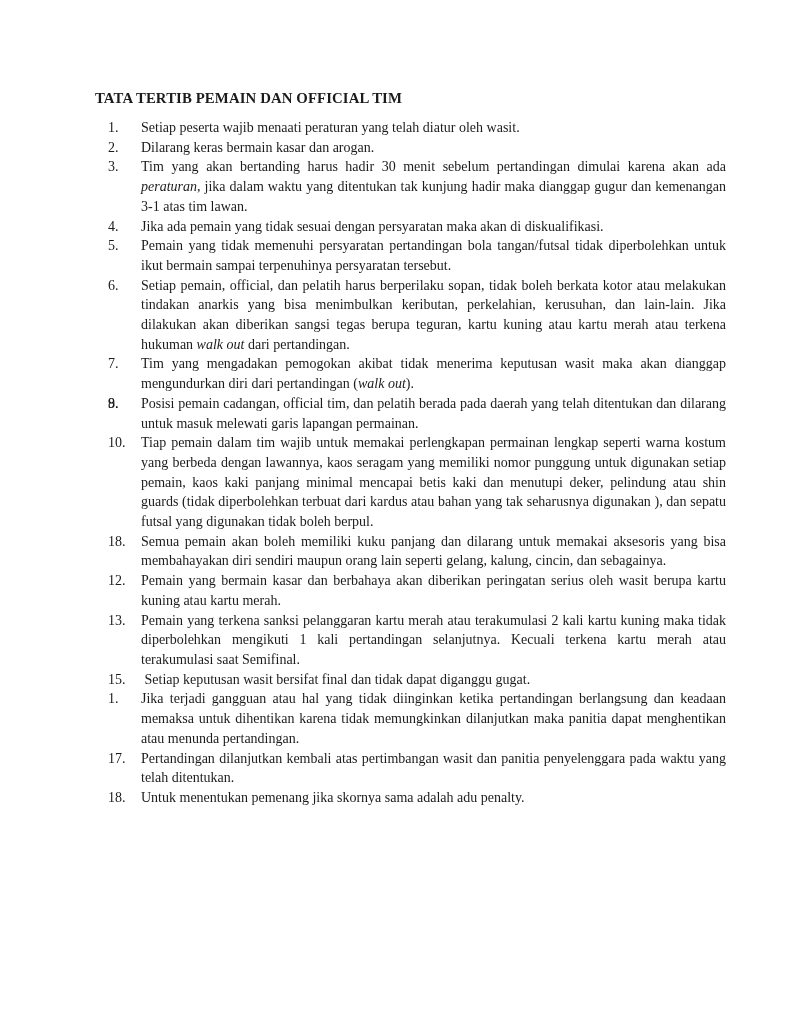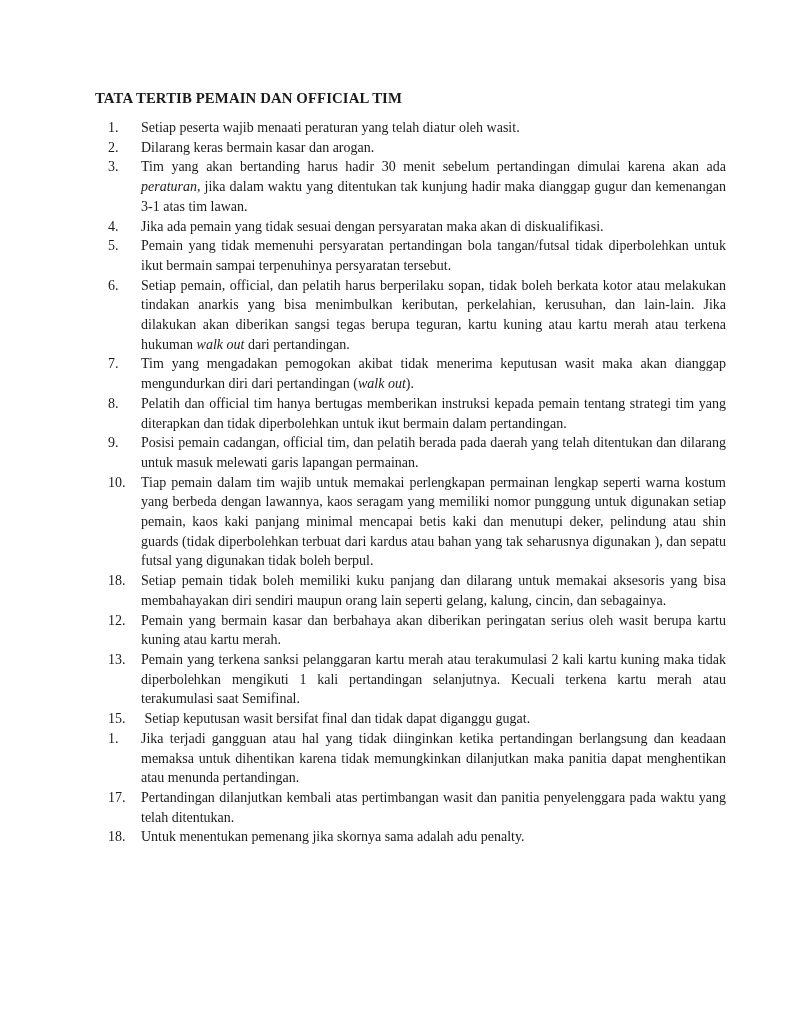--- a/index.html
+++ b/index.html
@@ -59,24 +59,24 @@
 <div class="page">
   <h1 class="doc-title">TATA TERTIB PEMAIN DAN OFFICIAL TIM</h1>
   <ol class="rules" id="rules-list">
       <li class="rule"><span class="rule-num">1.</span><span class="rule-text"><span>Setiap peserta wajib menaati peraturan yang telah diatur oleh wasit.</span></span></li>
       <li class="rule"><span class="rule-num">2.</span><span class="rule-text"><span>Dilarang keras bermain kasar dan arogan.</span></span></li>
       <li class="rule"><span class="rule-num">3.</span><span class="rule-text"><span>Tim yang akan bertanding harus hadir 30 menit sebelum pertandingan dimulai karena akan ada </span><em>peraturan</em><span>, jika dalam waktu yang ditentukan tak kunjung hadir maka dianggap gugur dan kemenangan 3-1 atas tim lawan.</span></span></li>
       <li class="rule"><span class="rule-num">4.</span><span class="rule-text"><span>Jika ada pemain yang tidak sesuai dengan persyaratan maka akan di diskualifikasi.</span></span></li>
       <li class="rule"><span class="rule-num">5.</span><span class="rule-text"><span>Pemain yang tidak memenuhi persyaratan pertandingan bola tangan/futsal tidak diperbolehkan untuk ikut bermain sampai terpenuhinya persyaratan tersebut.</span></span></li>
       <li class="rule"><span class="rule-num">6.</span><span class="rule-text"><span>Setiap pemain, official, dan pelatih harus berperilaku sopan, tidak boleh berkata kotor atau melakukan tindakan anarkis yang bisa menimbulkan keributan, perkelahian, kerusuhan, dan lain-lain. Jika dilakukan akan diberikan sangsi tegas berupa teguran, kartu kuning atau kartu merah atau terkena hukuman </span><em>walk out</em><span> dari pertandingan.</span></span></li>
       <li class="rule"><span class="rule-num">7.</span><span class="rule-text"><span>Tim yang mengadakan pemogokan akibat tidak menerima keputusan wasit maka akan dianggap mengundurkan diri dari pertandingan (</span><em>walk out</em><span>).</span></span></li>
-      <li class="rule"><span class="rule-num">8.</span><span class="rule-text"><span>Pelatih dan official tim hanya bertugas memberikan instruksi kepada pemain tentang strategi tim yang diterapkan dan tidak diperbolehkan untuk ikut bermain dalam pertandingan.</span></span></li>
+      <li class="rule"><span class="rule-num">8.</span></li>
       <li class="rule"><span class="rule-num">9.</span><span class="rule-text"><span>Posisi pemain cadangan, official tim, dan pelatih berada pada daerah yang telah ditentukan dan dilarang untuk masuk melewati garis lapangan permainan.</span></span></li>
       <li class="rule"><span class="rule-num">10.</span><span class="rule-text"><span>Tiap pemain dalam tim wajib untuk memakai perlengkapan permainan lengkap seperti warna kostum yang berbeda dengan lawannya, kaos seragam yang memiliki nomor punggung untuk digunakan setiap pemain, kaos kaki panjang minimal mencapai betis kaki dan menutupi deker, pelindung atau shin guards (tidak diperbolehkan terbuat dari kardus atau bahan yang tak seharusnya digunakan ), dan sepatu futsal yang digunakan tidak boleh berpul.</span></span></li>
-      <li class="rule"><span class="rule-num">18.</span><span class="rule-text"><span>Setiap pemain tidak boleh memiliki kuku panjang dan dilarang untuk memakai aksesoris yang bisa membahayakan diri sendiri maupun orang lain seperti gelang, kalung, cincin, dan sebagainya.</span></span></li>
+      <li class="rule"><span class="rule-num">18.</span><span class="rule-text"><span>Semua pemain akan boleh memiliki kuku panjang dan dilarang untuk memakai aksesoris yang bisa membahayakan diri sendiri maupun orang lain seperti gelang, kalung, cincin, dan sebagainya.</span></span></li>
       <li class="rule"><span class="rule-num">12.</span><span class="rule-text"><span>Pemain yang bermain kasar dan berbahaya akan diberikan peringatan serius oleh wasit berupa kartu kuning atau kartu merah.</span></span></li>
       <li class="rule"><span class="rule-num">13.</span><span class="rule-text"><span>Pemain yang terkena sanksi pelanggaran kartu merah atau terakumulasi 2 kali kartu kuning maka tidak diperbolehkan mengikuti 1 kali pertandingan selanjutnya. Kecuali terkena kartu merah atau terakumulasi saat Semifinal.</span></span></li>
       <li class="rule"><span class="rule-num">15.</span><span class="rule-text"><span>&nbsp;Setiap keputusan wasit bersifat final dan tidak dapat diganggu gugat.</span></span></li>
       <li class="rule"><span class="rule-num">1.</span><span class="rule-text"><span>Jika terjadi gangguan atau hal yang tidak diinginkan ketika pertandingan berlangsung dan keadaan memaksa untuk dihentikan karena tidak memungkinkan dilanjutkan maka panitia dapat menghentikan atau menunda pertandingan.</span></span></li>
       <li class="rule"><span class="rule-num">17.</span><span class="rule-text"><span>Pertandingan dilanjutkan kembali atas pertimbangan wasit dan panitia penyelenggara pada waktu yang telah ditentukan.</span></span></li>
       <li class="rule"><span class="rule-num">18.</span><span class="rule-text"><span>Untuk menentukan pemenang jika skornya sama adalah adu penalty.</span></span></li>
     </ol>
 </div>
 
 </body></html>

